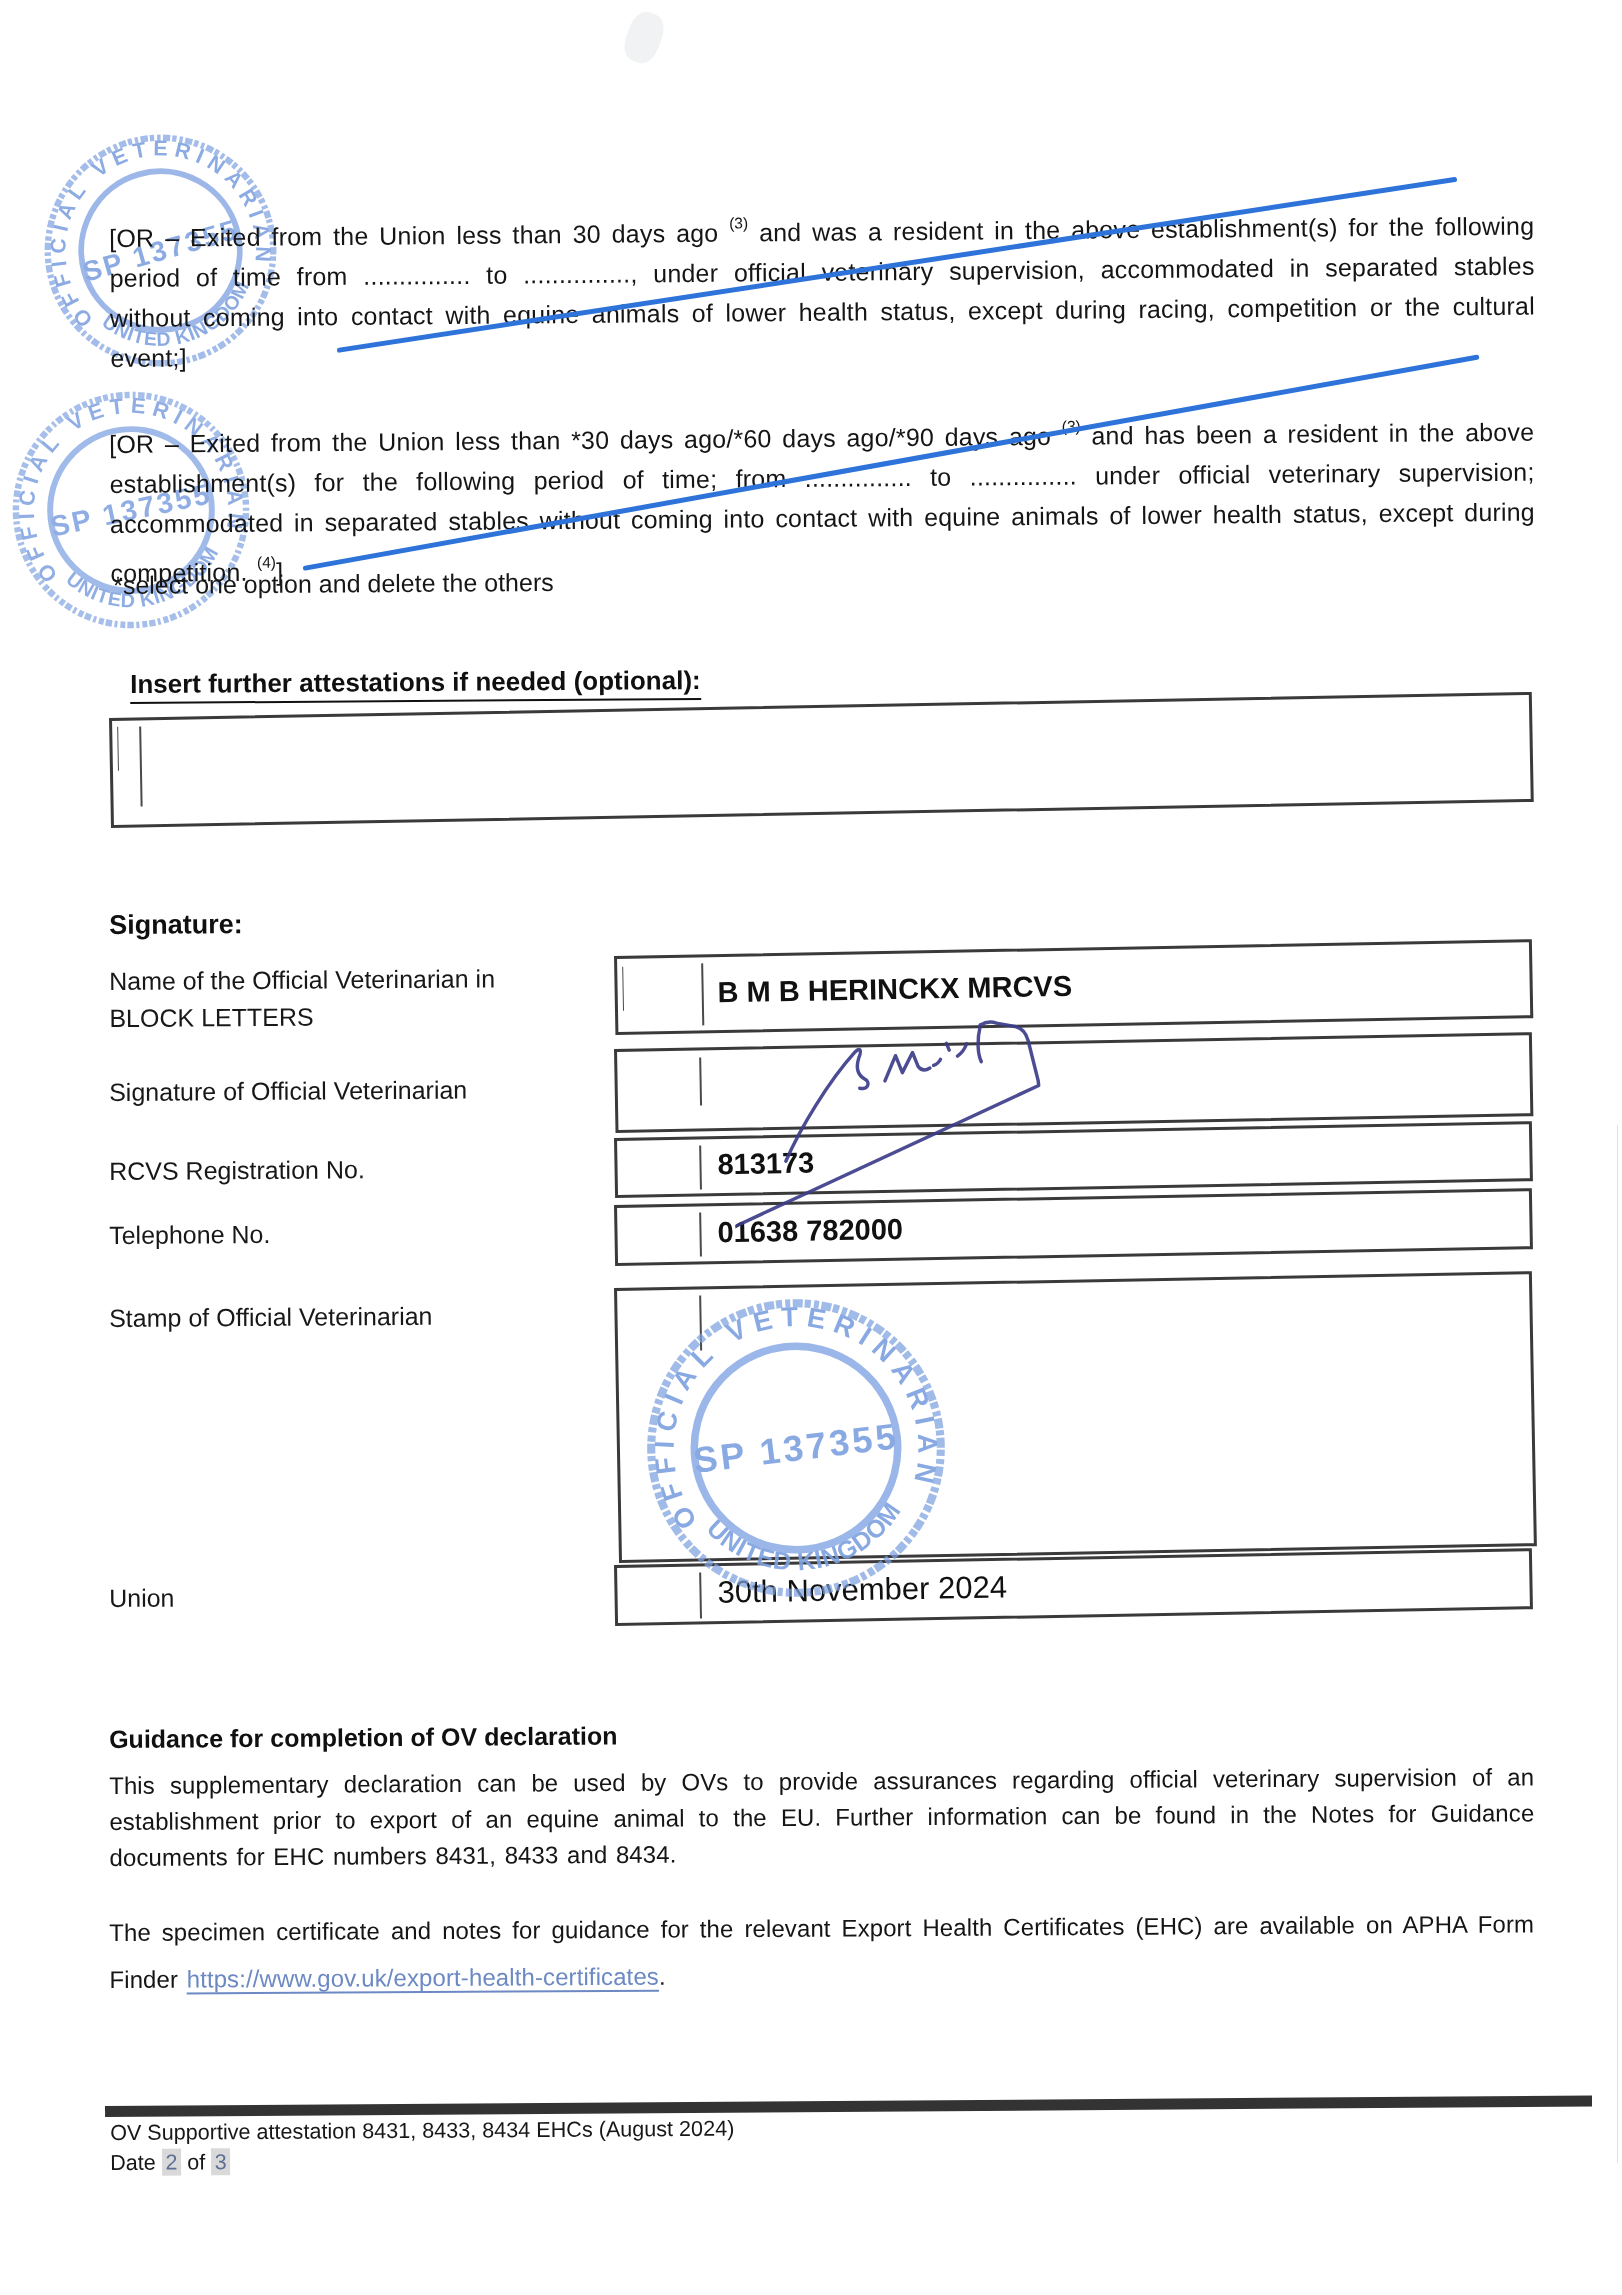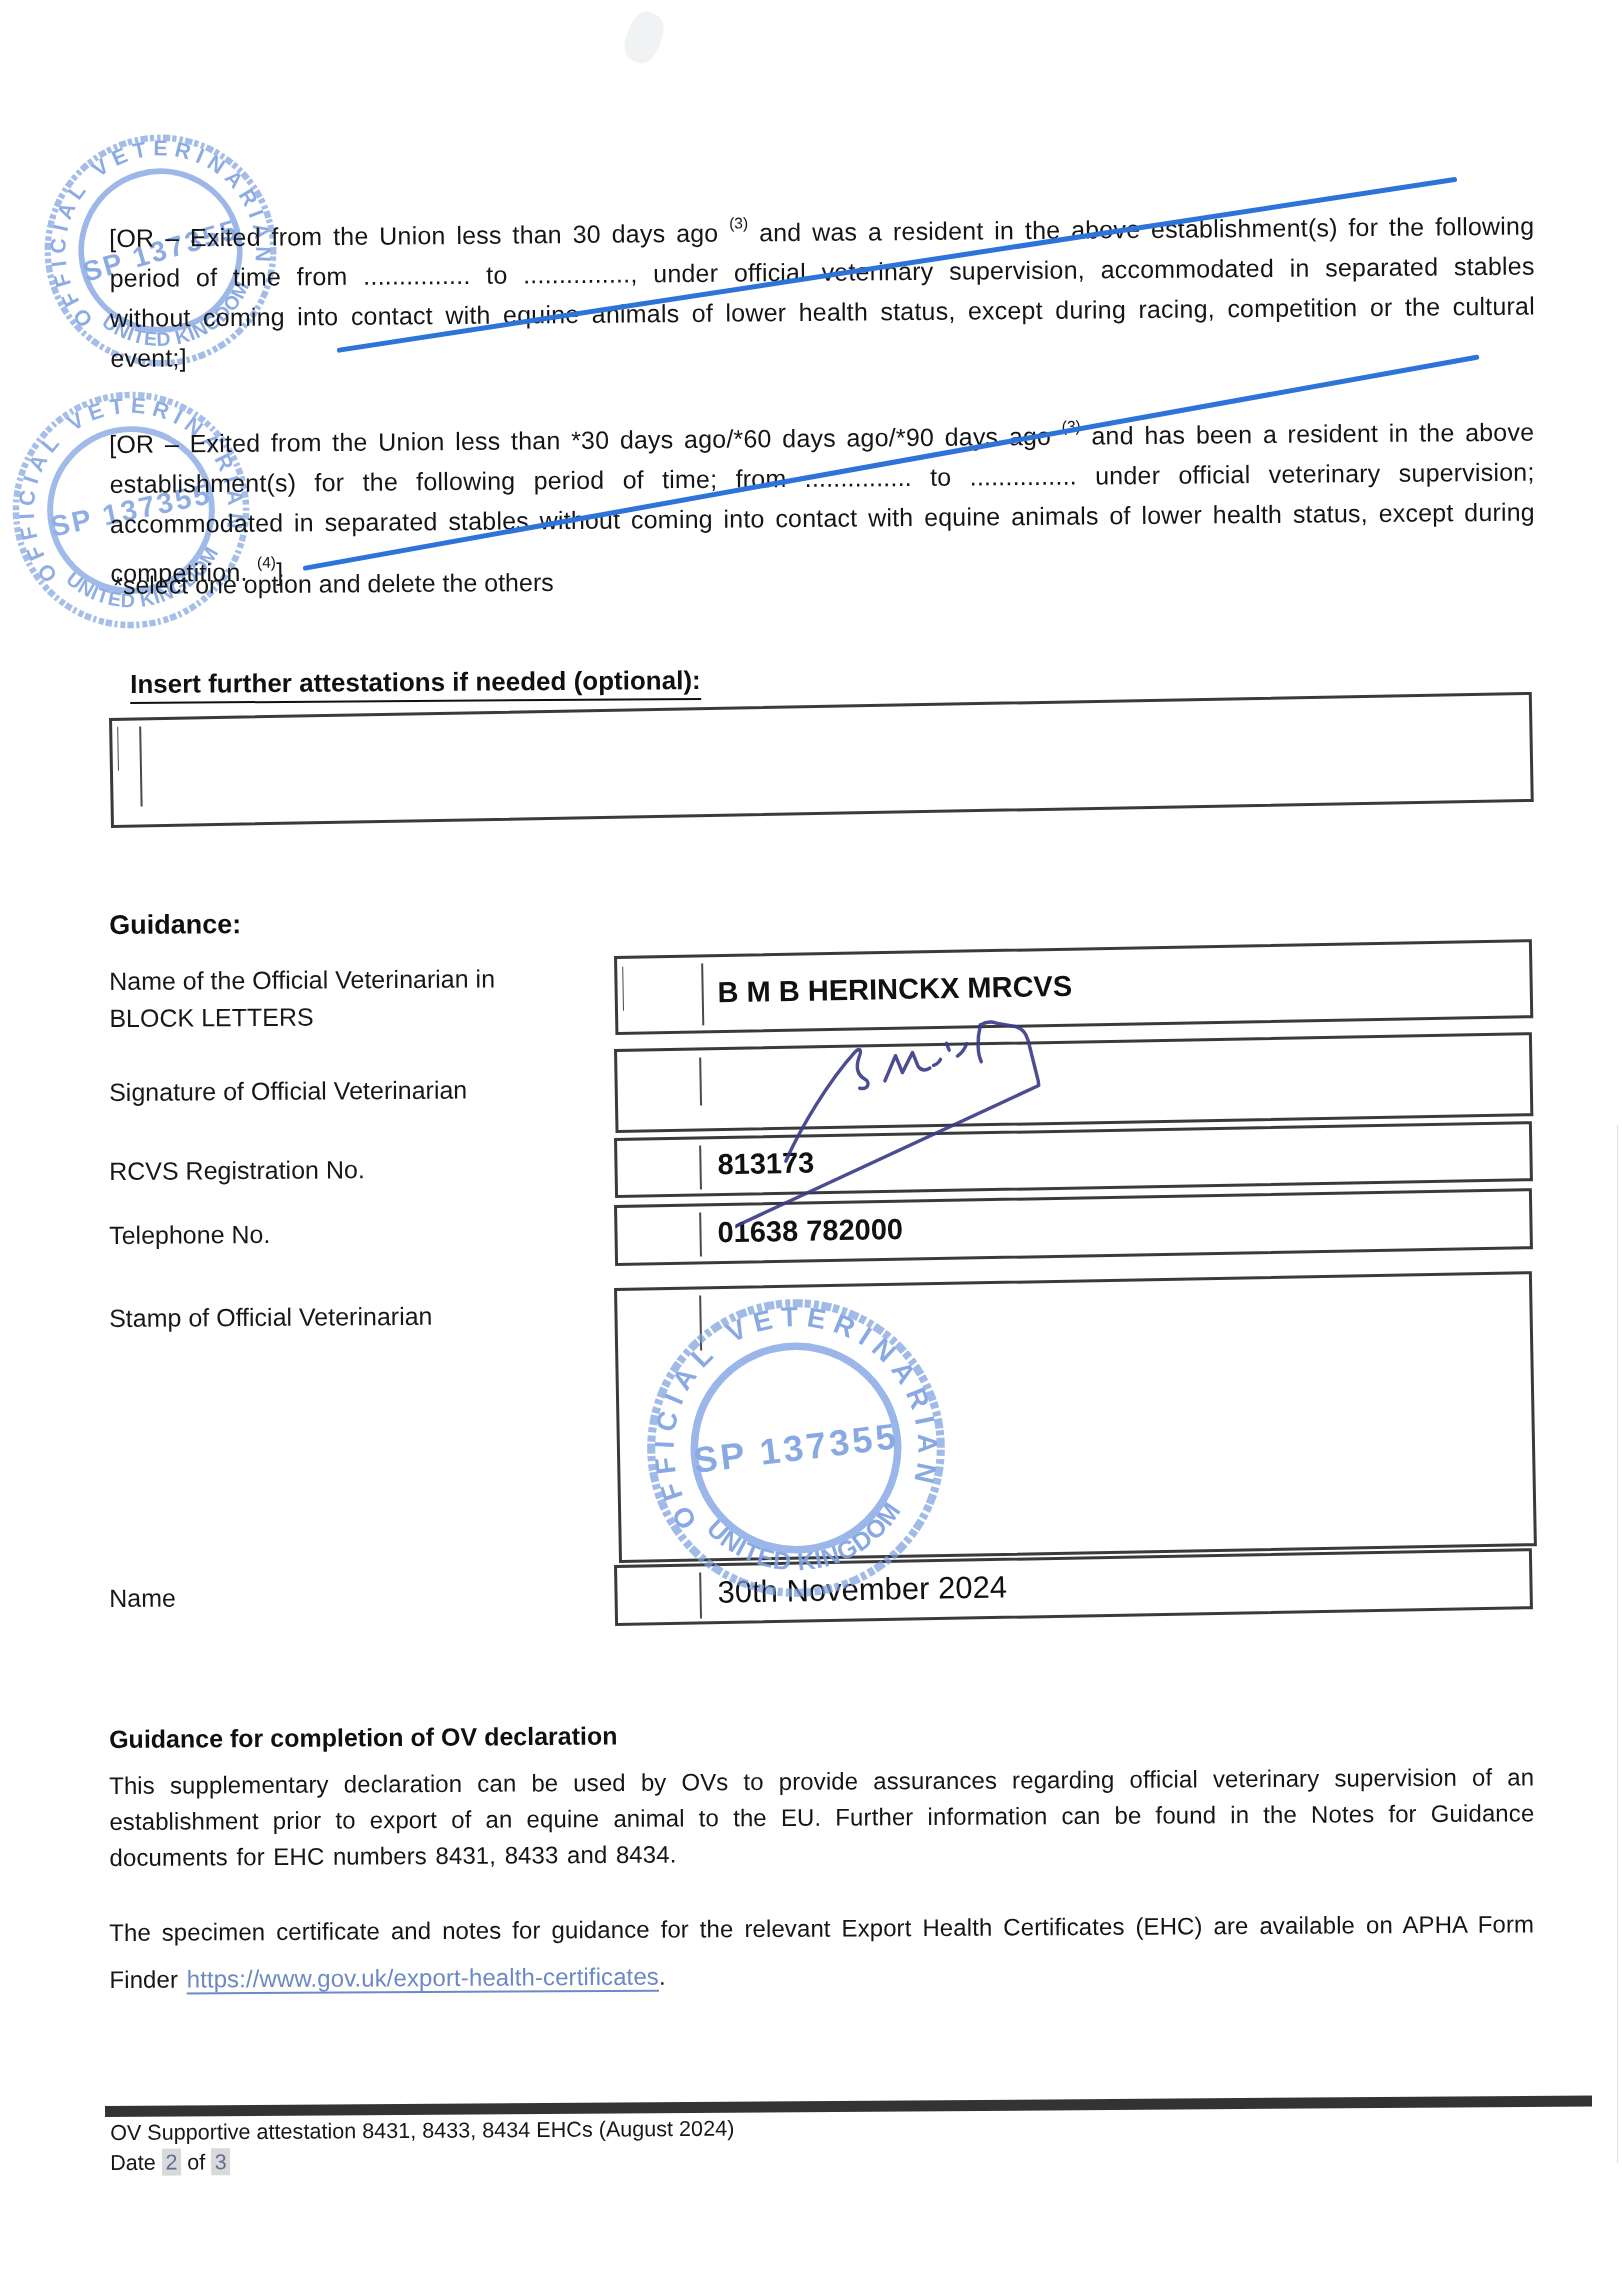--- a/index.html
+++ b/index.html
@@ -145,21 +145,21 @@
   <div class="footnote">*select one option and delete the others</div>
 
   <div class="attest-heading">
     <span>Insert further attestations if needed (optional):</span>
   </div>
   <div class="box" style="left:109px;top:718px;width:1423px;height:110px;">
     <div class="tick" style="left:4.6px;top:5.5px;height:44px;"></div>
     <div class="tick" style="left:27px;top:5.5px;height:80px;"></div>
   </div>
 
-  <div class="section-heading" style="top:910px;">Guidance:</div>
+  <div class="section-heading" style="top:910px;">Signature:</div>
 
   <div class="lbl" style="top:963px;width:459px;">
     <span>Name of the Official Veterinarian in</span><br>
     <span>BLOCK LETTERS</span>
   </div>
   <div class="box" style="left:614px;top:956px;width:918px;height:79px;">
     <div class="tick" style="left:4.6px;top:8.3px;height:44px;"></div>
     <div class="tick" style="left:84px;top:6.4px;height:62px;"></div>
     <div class="val">B M B HERINCKX MRCVS</div>
   </div>
@@ -203,21 +203,21 @@
     <path id="stC-bot" d="M -160 113 A 196 196 0 0 0 160 113" fill="none"></path>
     <text font-size="44" font-weight="bold" fill="#7da0e0" letter-spacing="6">
       <textPath href="#stC-top" startOffset="0" textLength="800">OFFICIAL VETERINARIAN</textPath>
     </text>
     <text font-size="40" font-weight="bold" fill="#7da0e0" letter-spacing="4">
       <textPath href="#stC-bot" startOffset="0" textLength="370">UNITED KINGDOM</textPath>
     </text>
     <text x="0" y="20" text-anchor="middle" font-size="58" font-weight="bold" fill="#7da0e0" letter-spacing="5">SP 137355</text>
   </svg>
 
-  <div class="lbl" style="top:1580px;">Name</div>
+  <div class="lbl" style="top:1580px;">Union</div>
   <div class="box" style="left:614px;top:1565px;width:918px;height:61px;">
     <div class="tick" style="left:82px;top:5.5px;height:46px;"></div>
     <div class="val val-normal">30th November 2024</div>
   </div>
 
   <div class="section-heading" style="top:1725px;font-size:25px;">Guidance for completion of OV declaration</div>
 
   <div class="guide-para" style="top:1768px;line-height:36px;">This supplementary declaration can be used by OVs to provide assurances regarding official veterinary supervision of an establishment prior to export of an equine animal to the EU. Further information can be found in the Notes for Guidance documents for EHC numbers 8431, 8433 and 8434.</div>
 
   <div class="guide-para" style="top:1909px;line-height:47px;">

